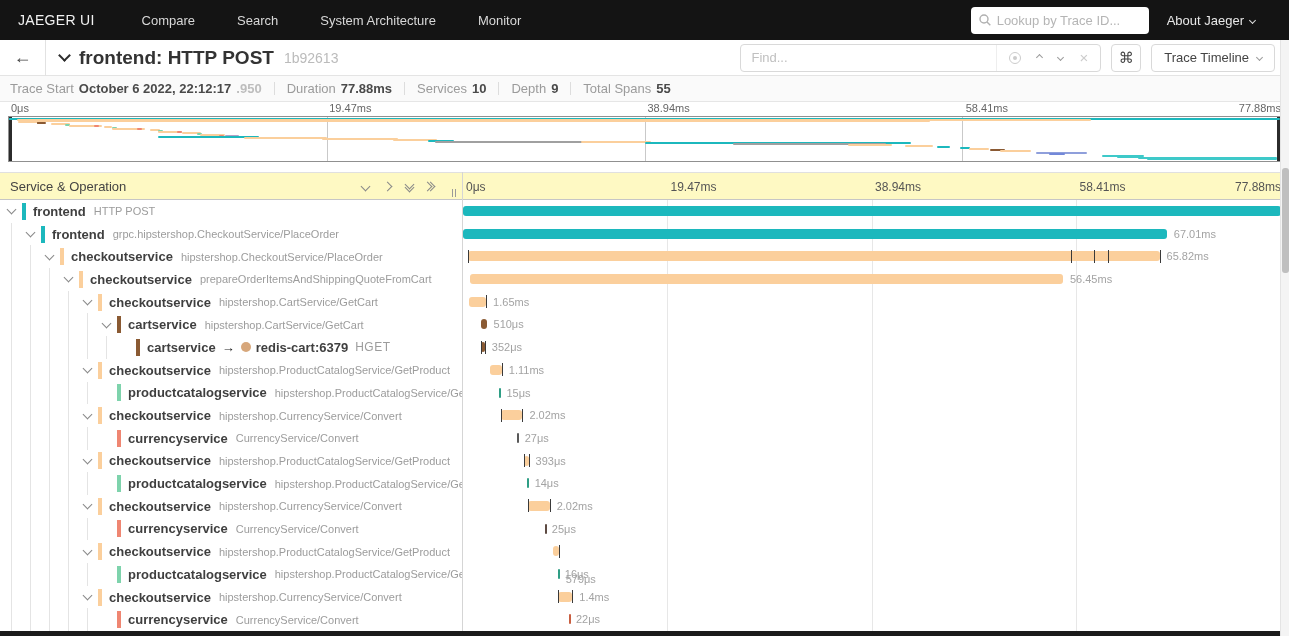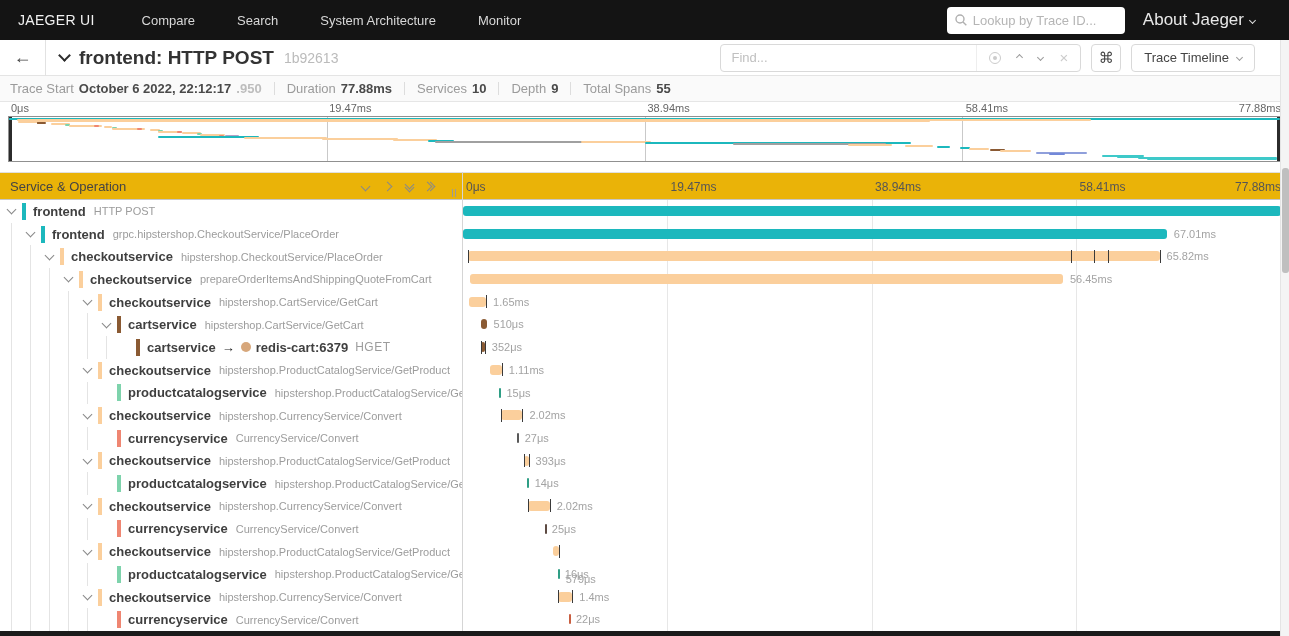--- a/index.html
+++ b/index.html
@@ -6,36 +6,36 @@
   html,body { width:1289px; height:636px; overflow:hidden; font-family:"Liberation Sans", sans-serif; background:#fff; position:relative; }
 
   
   .navbar { position:absolute; top:0; left:0; width:1289px; height:40px; background:#141414; display:flex; align-items:center; z-index:30; }
   .brand { color:#f2f2f2; font-size:14px; padding:0 26px 0 18px; letter-spacing:.3px; }
   .nav-item { color:#d8d8d8; font-size:13px; padding:0 21px; height:40px; display:flex; align-items:center; cursor:pointer; }
   .nav-right { margin-left:auto; display:flex; align-items:center; gap:18px; padding-right:34px; }
   .lookup { width:178px; height:27px; background:#fff; border-radius:4px; display:flex; align-items:center; padding:0 8px; gap:6px; }
   .lookup input { border:none; outline:none; width:140px; font-size:13px; color:#444; background:transparent; }
   .lookup input::placeholder { color:#b5b5b5; }
-  .about { color:#e8e8e8; font-size:17px; display:flex; align-items:center; gap:6px; cursor:pointer; }
+  .about { color:#e8e8e8; font-size:13px; display:flex; align-items:center; gap:6px; cursor:pointer; }
 
   
   .cv { display:inline-block; width:7px; height:7px; border-right:1.5px solid #888; border-bottom:1.5px solid #888; transform:rotate(45deg); }
   .cv.right { transform:rotate(-45deg); }
   .cv.white { border-color:#ddd; width:5px; height:5px; }
   .cv.big { width:9px; height:9px; border-width:2.5px; border-color:#2c2c2c; margin-top:-5px; }
   .cv.tiny { width:5px; height:5px; border-color:#9b9b9b; }
 
   
   .titlebar { position:absolute; top:40px; left:0; width:1289px; height:36px; background:#fff; border-bottom:1px solid #e4e4e4; display:flex; align-items:center; z-index:25; }
   .back-btn { width:46px; height:36px; border-right:1px solid #e2e2e2; display:flex; align-items:center; justify-content:center; font-size:18px; color:#444; cursor:pointer; }
   .trace-title { display:flex; align-items:center; gap:10px; padding-left:14px; }
   .trace-title .tname { font-size:19px; font-weight:600; color:#333; }
   .trace-title .tid { font-size:14px; color:#bbb; }
-  .title-right { margin-left:auto; display:flex; align-items:center; gap:10px; padding-right:34px; }
+  .title-right { margin-left:auto; display:flex; align-items:center; gap:10px; padding-right:14px; }
   .find-group { display:flex; align-items:center; border:1px solid #d9d9d9; border-radius:4px; height:28px; overflow:hidden; }
   .find-group input { border:none; outline:none; width:255px; padding:0 10px; font-size:13px; color:#555; }
   .find-group input::placeholder { color:#c0c0c0; }
   .find-icons { display:flex; align-items:center; gap:16px; padding:0 12px; height:100%; border-left:1px solid #eee; }
   .target-ic { width:12px; height:12px; border:1px solid #ccc; border-radius:50%; position:relative; }
   .target-ic::after { content:""; position:absolute; left:3px; top:3px; width:4px; height:4px; border-radius:50%; background:#ccc; }
   .x-ic { color:#ccc; font-size:15px; line-height:1; }
   .sq-btn { width:30px; height:28px; border:1px solid #d9d9d9; border-radius:4px; display:flex; align-items:center; justify-content:center; font-size:15px; color:#444; cursor:pointer; background:#fff; }
   .tt-btn { height:28px; border:1px solid #d9d9d9; border-radius:4px; background:#fff; display:flex; align-items:center; gap:8px; padding:0 12px; font-size:13px; color:#444; cursor:pointer; }
 
@@ -51,21 +51,21 @@
   
   .minimap { position:absolute; top:102px; left:0; width:1289px; height:62px; }
   .mm-ticks { position:absolute; left:8px; right:8px; top:0; height:13px; font-size:11px; color:#666; }
   .mm-tick-label { position:absolute; top:0; }
   .mm-canvas { position:absolute; left:8px; right:8px; top:14px; bottom:2px; border:1px solid #909090; background:#fff; }
   .mm-grid { position:absolute; top:0; bottom:0; width:1px; background:#c9c9c9; }
   .mm-span { position:absolute; height:2px; border-radius:1px; }
   .mm-handle { position:absolute; top:0; bottom:0; width:3px; background:#2b2b2b; cursor:ew-resize; }
 
   
-  .thead { position:absolute; top:172px; left:0; width:1289px; height:28px; background:#eab308; border-top:1px solid #e0e0e0; border-bottom:1px solid #c6c6c6; z-index:10;text-align:center; }
+  .thead { position:absolute; top:172px; left:0; width:1289px; height:28px; background:#fef9c3; border-top:1px solid #e0e0e0; border-bottom:1px solid #c6c6c6; z-index:10;text-align:center; }
   .thead-left { position:absolute; left:0; top:0; width:462px; height:100%; display:flex; align-items:center; padding:0 10px; }
   .so-label { font-size:13px; color:#444; }
   .collapse-icons { margin-left:auto; display:flex; align-items:center; gap:15px; padding-right:18px; }
   .dbl { display:inline-flex; flex-direction:column; gap:-2px; }
   .dbl .cv { margin-top:-4px; }
   .dbl .cv:first-child { margin-top:0; }
   .dblr { display:inline-flex; }
   .dblr .cv { margin-left:-4px; }
   .grip { position:absolute; left:452px; bottom:2px; display:flex; gap:2px; }
   .grip i { width:1px; height:8px; background:#9a9a9a; }

